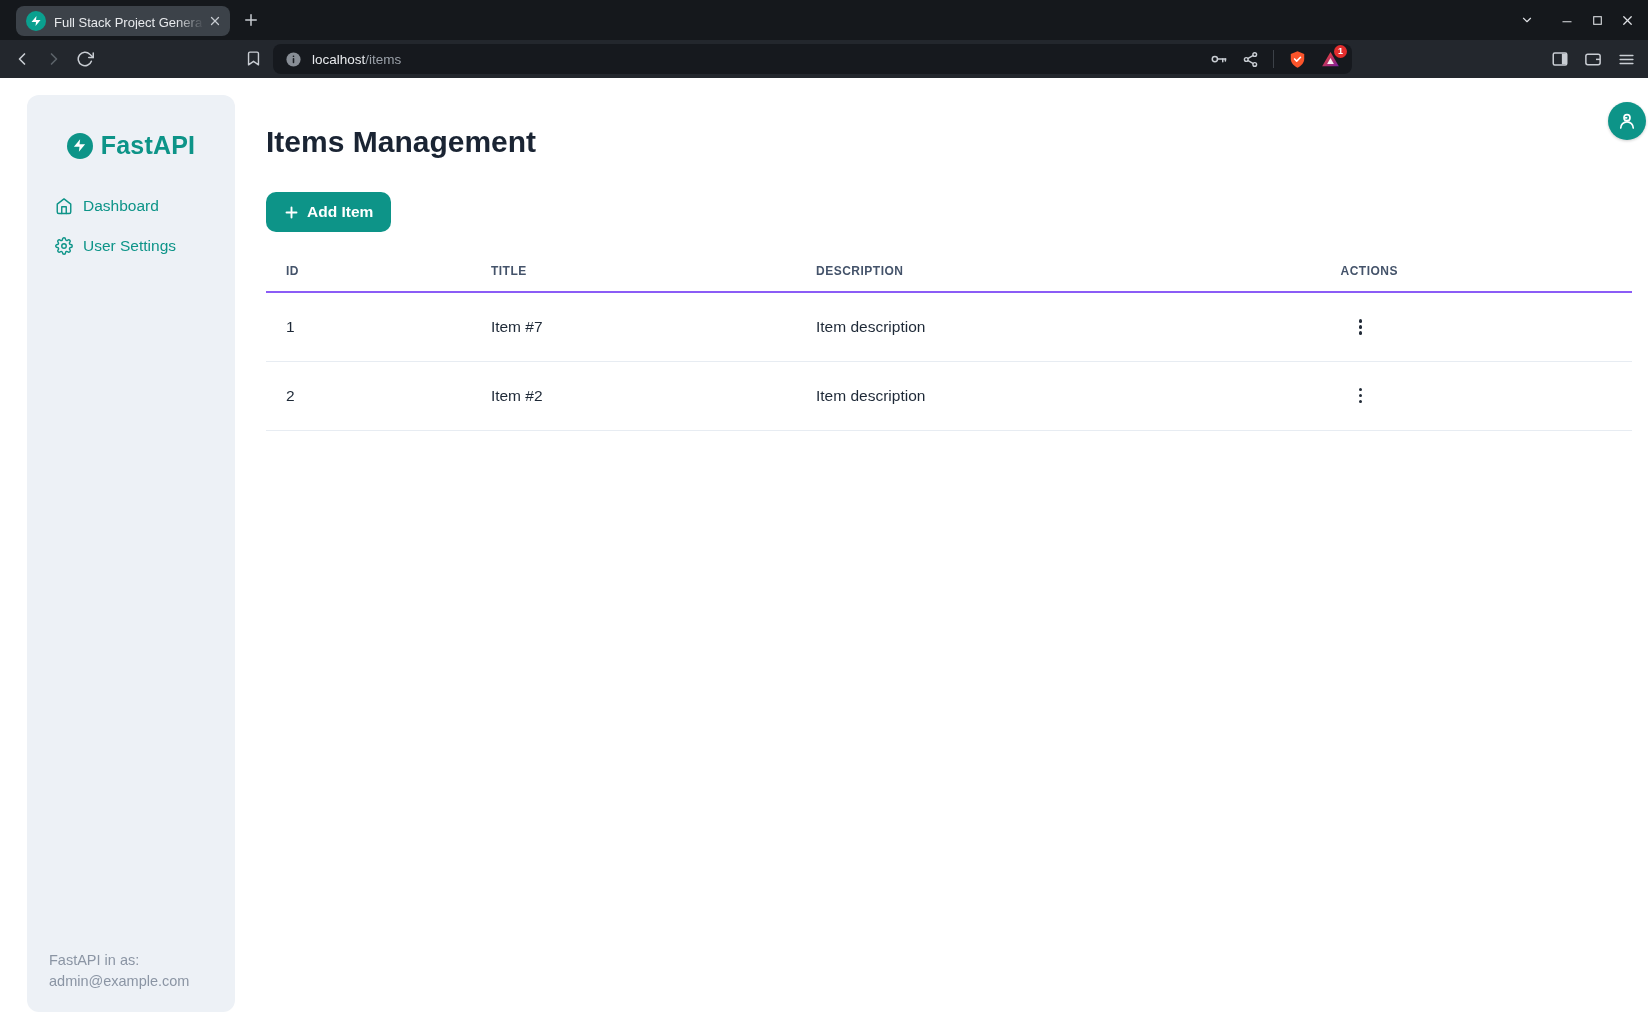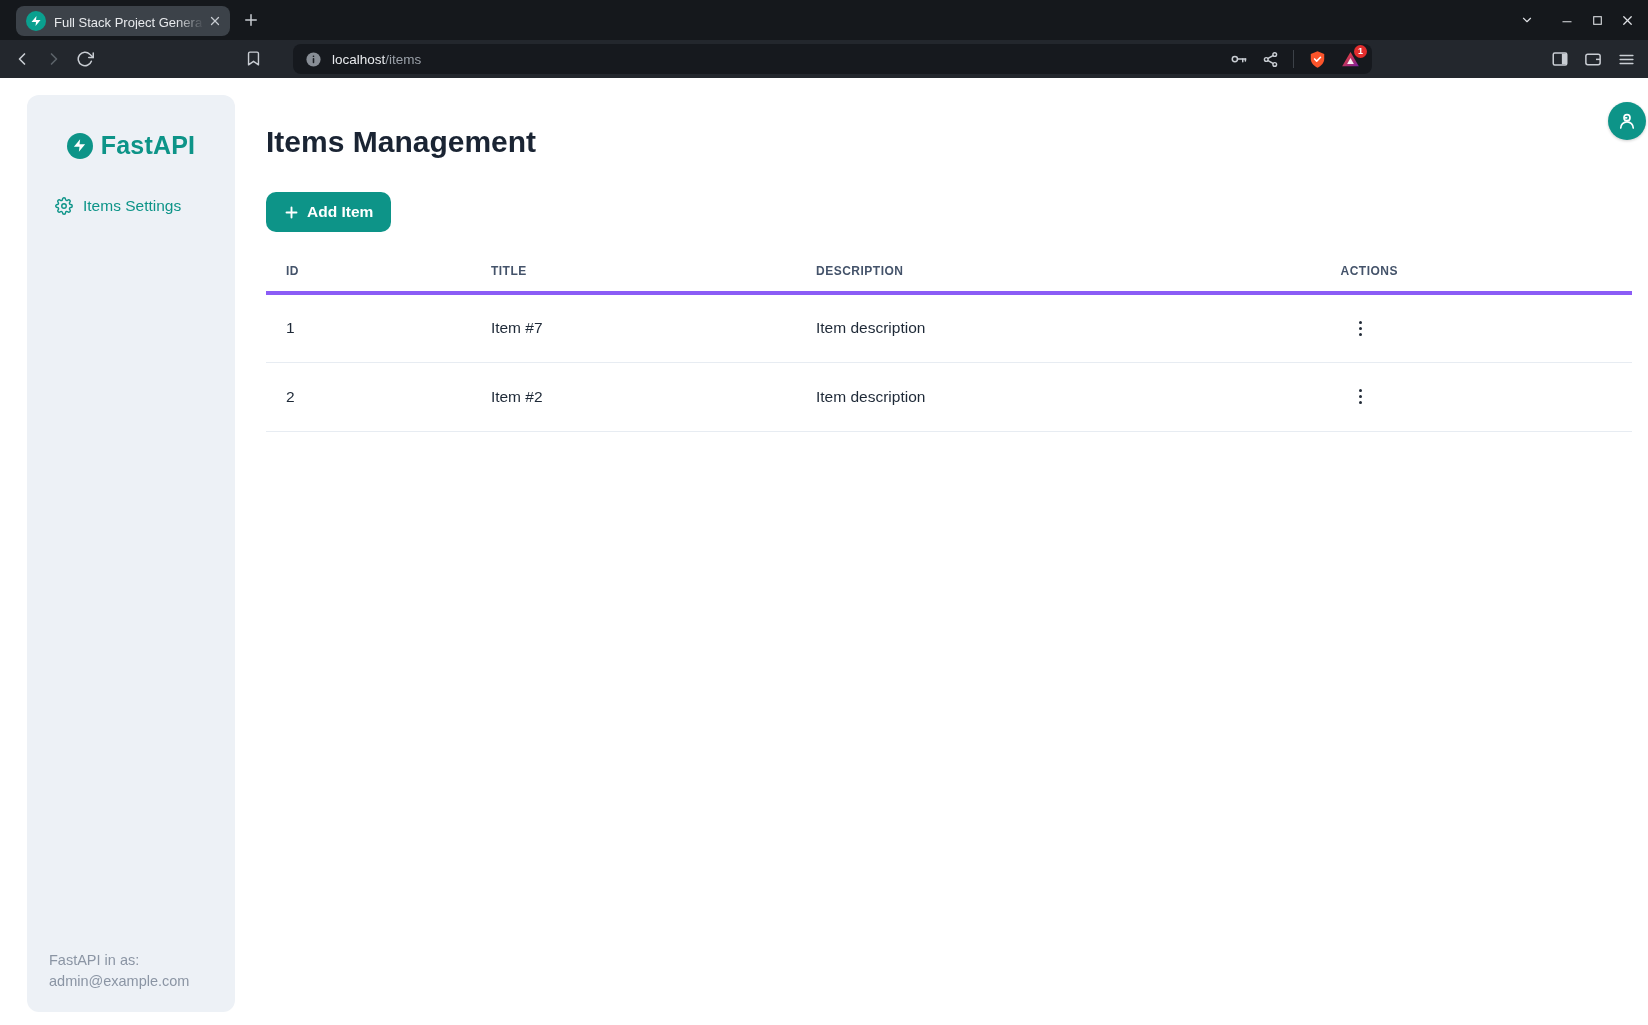--- a/index.html
+++ b/index.html
@@ -21,21 +21,21 @@
   .newtab { position:absolute; left:242px; top:11px; color:#c7cbd1; }
   .win-controls { position:absolute; right:6px; top:0; height:40px; display:flex; align-items:center; color:#dfe1e5; }
   .win-controls .wc { width:30px; height:40px; display:flex; align-items:center; justify-content:center; }
   .wc-gap { width:10px; }
 
   
   .toolbar { position:absolute; left:0; top:40px; width:100%; height:38px; background:#23272d; }
   .nav-btns { position:absolute; left:12px; top:0; height:38px; display:flex; align-items:center; gap:12px; color:#c9cdd3; }
   .nav-btns .dim { color:#5c6269; }
   .bookmark-btn { position:absolute; left:245px; top:10px; color:#c9cdd3; }
-  .urlbar { position:absolute; left:293px; top:4px; width:1079px; height:30px; background:#16191e;
+  .urlbar { position:absolute; left:273px; top:4px; width:1079px; height:30px; background:#16191e;
             border-radius:8px; display:flex; align-items:center; padding:0 12px; }
   .url-text { margin-left:10px; font-size:13.5px; }
   .url-host { color:#e8eaed; }
   .url-path { color:#9aa0a8; }
   .url-right { margin-left:auto; display:flex; align-items:center; gap:14px; color:#c9cdd3; }
   .url-divider { width:1px; height:18px; background:#3c4148; }
   .rewards-wrap { position:relative; }
   .badge { position:absolute; top:-5px; right:-7px; min-width:13px; height:13px; padding:0 2px;
            background:#e32d2d; color:#fff; border-radius:7px; font-size:9px; line-height:13px;
            text-align:center; font-weight:700; }
@@ -58,21 +58,21 @@
   .sidebar-footer { position:absolute; left:22px; bottom:20px; font-size:14.5px; color:#8b95a4; line-height:21px; }
 
   .main { position:absolute; left:250px; top:0; width:1366px; }
   .page-title { margin-top:49px; font-size:30px; font-weight:700; color:#1a2433; line-height:1; }
   .add-btn { margin-top:35px; height:40px; background:#0d9488; color:#fff; border:none; border-radius:10px;
              display:inline-flex; align-items:center; gap:8px; padding:0 18px;
              font-size:15.5px; font-weight:700; font-family:inherit; cursor:pointer; }
 
   table.items { margin-top:24px; width:100%; border-collapse:collapse; table-layout:fixed; }
   th { text-align:left; font-size:12px; font-weight:700; color:#44536a; letter-spacing:.5px;
-       padding:8px 0 13px 20px; border-bottom:4px solid #8b5cf6; }
+       padding:8px 0 13px 20px; border-bottom:2px solid #8b5cf6; }
   td { height:69px; padding-left:20px; font-size:15.5px; color:#1e2937; border-bottom:1px solid #e7ecf2; }
   .kebab { width:28px; height:28px; margin-left:6px; background:none; border:none; cursor:pointer;
            display:flex; flex-direction:column; align-items:center; justify-content:center; gap:2.5px; }
   .kebab .dot { width:3.5px; height:3.5px; border-radius:50%; background:#222b38; }
 
   .avatar-btn { position:absolute; top:24px; right:18px; width:38px; height:38px; border-radius:50%;
                 background:#0d9488; border:none; cursor:pointer; display:flex; align-items:center;
                 justify-content:center; box-shadow:0 1px 3px rgba(0,0,0,.2); }
 
   .toast { position:absolute; left:1347px; top:872px; width:296px; min-height:72px; background:#2f855a;
@@ -243,25 +243,34 @@
         <svg width="15" height="15" viewBox="0 0 24 24">
             <polygon points="13 2 3 14 12 14 11 22 21 10 12 10 13 2" fill="#fff"></polygon>
           </svg>
       </span>
       <span class="logo-text">FastAPI</span>
     </div>
     <nav class="nav">
       <div class="nav-item">
         <span class="nicon">
           <svg width="18" height="18" viewBox="0 0 24 24" fill="none" stroke="currentColor" stroke-width="1.9" stroke-linecap="round" stroke-linejoin="round">
+              <path d="M3 9.5L12 2.5l9 7V20a2 2 0 0 1-2 2H5a2 2 0 0 1-2-2z"></path>
+              <polyline points="9 22 9 13 15 13 15 22"></polyline>
+            </svg>
+        </span>
+        <span>Dashboard</span>
+      </div>
+      <div class="nav-item">
+        <span class="nicon">
+          <svg width="18" height="18" viewBox="0 0 24 24" fill="none" stroke="currentColor" stroke-width="1.9" stroke-linecap="round" stroke-linejoin="round">
               <circle cx="12" cy="12" r="3"></circle>
               <path d="M19.4 15a1.65 1.65 0 0 0 .33 1.82l.06.06a2 2 0 0 1 0 2.83 2 2 0 0 1-2.83 0l-.06-.06a1.65 1.65 0 0 0-1.82-.33 1.65 1.65 0 0 0-1 1.51V21a2 2 0 0 1-2 2 2 2 0 0 1-2-2v-.09A1.65 1.65 0 0 0 9 19.4a1.65 1.65 0 0 0-1.82.33l-.06.06a2 2 0 0 1-2.83 0 2 2 0 0 1 0-2.83l.06-.06a1.65 1.65 0 0 0 .33-1.82 1.65 1.65 0 0 0-1.51-1H3a2 2 0 0 1-2-2 2 2 0 0 1 2-2h.09A1.65 1.65 0 0 0 4.6 9a1.65 1.65 0 0 0-.33-1.82l-.06-.06a2 2 0 0 1 0-2.83 2 2 0 0 1 2.83 0l.06.06a1.65 1.65 0 0 0 1.82.33H9a1.65 1.65 0 0 0 1-1.51V3a2 2 0 0 1 2-2 2 2 0 0 1 2 2v.09a1.65 1.65 0 0 0 1 1.51 1.65 1.65 0 0 0 1.82-.33l.06-.06a2 2 0 0 1 2.83 0 2 2 0 0 1 0 2.83l-.06.06a1.65 1.65 0 0 0-.33 1.82V9a1.65 1.65 0 0 0 1.51 1H21a2 2 0 0 1 2 2 2 2 0 0 1-2 2h-.09a1.65 1.65 0 0 0-1.51 1z"></path>
             </svg>
         </span>
-        <span>Items Settings</span>
+        <span>User Settings</span>
       </div>
     </nav>
     <div class="sidebar-footer">
       <div>FastAPI in as:</div>
       <div>admin@example.com</div>
     </div>
   </aside>
 
   <main class="main">
     <h1 class="page-title">Items Management</h1>

